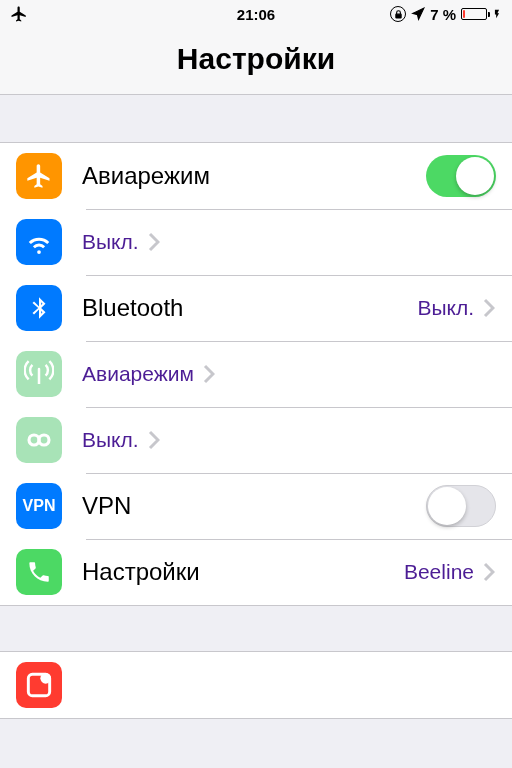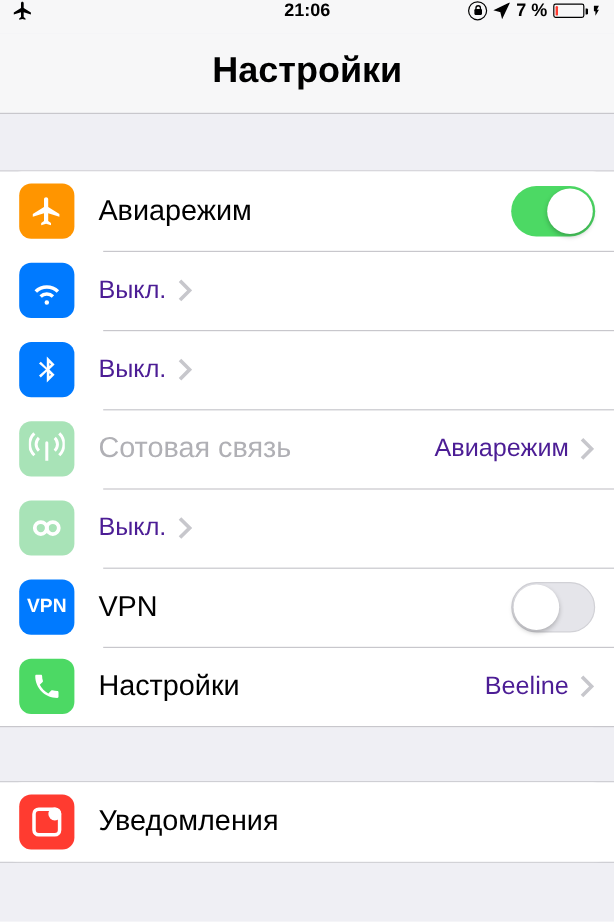--- a/index.html
+++ b/index.html
@@ -7,21 +7,21 @@
     width: 512px;
     height: 768px;
     font-family: -apple-system, "Helvetica Neue", Helvetica, Arial, sans-serif;
     background: #efeff4;
     overflow: hidden;
     position: relative;
   }
   .status-bar {
     height: 28px;
     display: flex;
-    align-items: flex-start;
+    align-items: center;
     justify-content: space-between;
     padding: 0 10px;
     font-size: 15px;
     font-weight: 600;
     background: #f7f7f8;
     color: #000;
   }
   .status-left, .status-right {
     display: flex;
     align-items: center;
@@ -239,35 +239,35 @@
         </svg>
     </div>
   </div>
 
   <div class="row">
     <div class="icon-tile blue2">
       <svg width="26" height="32" viewBox="0 0 24 24" fill="#fff">
           <path d="M12 2v8.6L7.4 6 6 7.4 11.3 12 6 16.6 7.4 18l4.6-4.6V22l6-6-4-4 4-4-6-6zm2 4.8L15.2 8 14 9.2V6.8zm0 10.4v-2.4L15.2 16 14 17.2z"></path>
         </svg>
     </div>
+    <div class="row-label">Bluetooth</div>
     <div class="row-value">Выкл.</div>
     <div class="chevron">
       <svg width="12" height="20" viewBox="0 0 12 20" fill="none" stroke="#c7c7cc" stroke-width="3">
           <path d="M2 2l8 8-8 8"></path>
         </svg>
     </div>
   </div>
 
   <div class="row disabled">
     <div class="icon-tile green-faded">
       <svg width="30" height="30" viewBox="0 0 24 24" fill="#fff">
           <path d="M12 7a1 1 0 00-1 1v12h2V8a1 1 0 00-1-1zM6 4a7 7 0 000 10l1.4-1.4a5 5 0 010-7.2L6 4zm12 0l-1.4 1.4a5 5 0 010 7.2L18 14a7 7 0 000-10zM3 1a11 11 0 000 16l1.4-1.4a9 9 0 010-13.2L3 1zm18 0l-1.4 1.4a9 9 0 010 13.2L21 17a11 11 0 000-16z"></path>
         </svg>
     </div>
-    <div class="row-label">Сотовая связь</div>
     <div class="row-value">Авиарежим</div>
     <div class="chevron">
       <svg width="12" height="20" viewBox="0 0 12 20" fill="none" stroke="#c7c7cc" stroke-width="3">
           <path d="M2 2l8 8-8 8"></path>
         </svg>
     </div>
   </div>
 
   <div class="row disabled">
     <div class="icon-tile green-faded">
@@ -314,15 +314,14 @@
 <div class="group-spacer" style="height:46px; border-top:1px solid #c8c7cc00;"></div>
 
 <div class="group">
   <div class="row">
     <div class="icon-tile red">
       <svg width="32" height="32" viewBox="0 0 24 24" fill="#fff">
           <rect x="4" y="4" width="16" height="16" rx="3" fill="none" stroke="#fff" stroke-width="2.2"></rect>
           <circle cx="17" cy="7" r="4" fill="#fff"></circle>
         </svg>
     </div>
-    <div class="row-label">Уведомления</div>
   </div>
 </div>
 
 </body></html>

